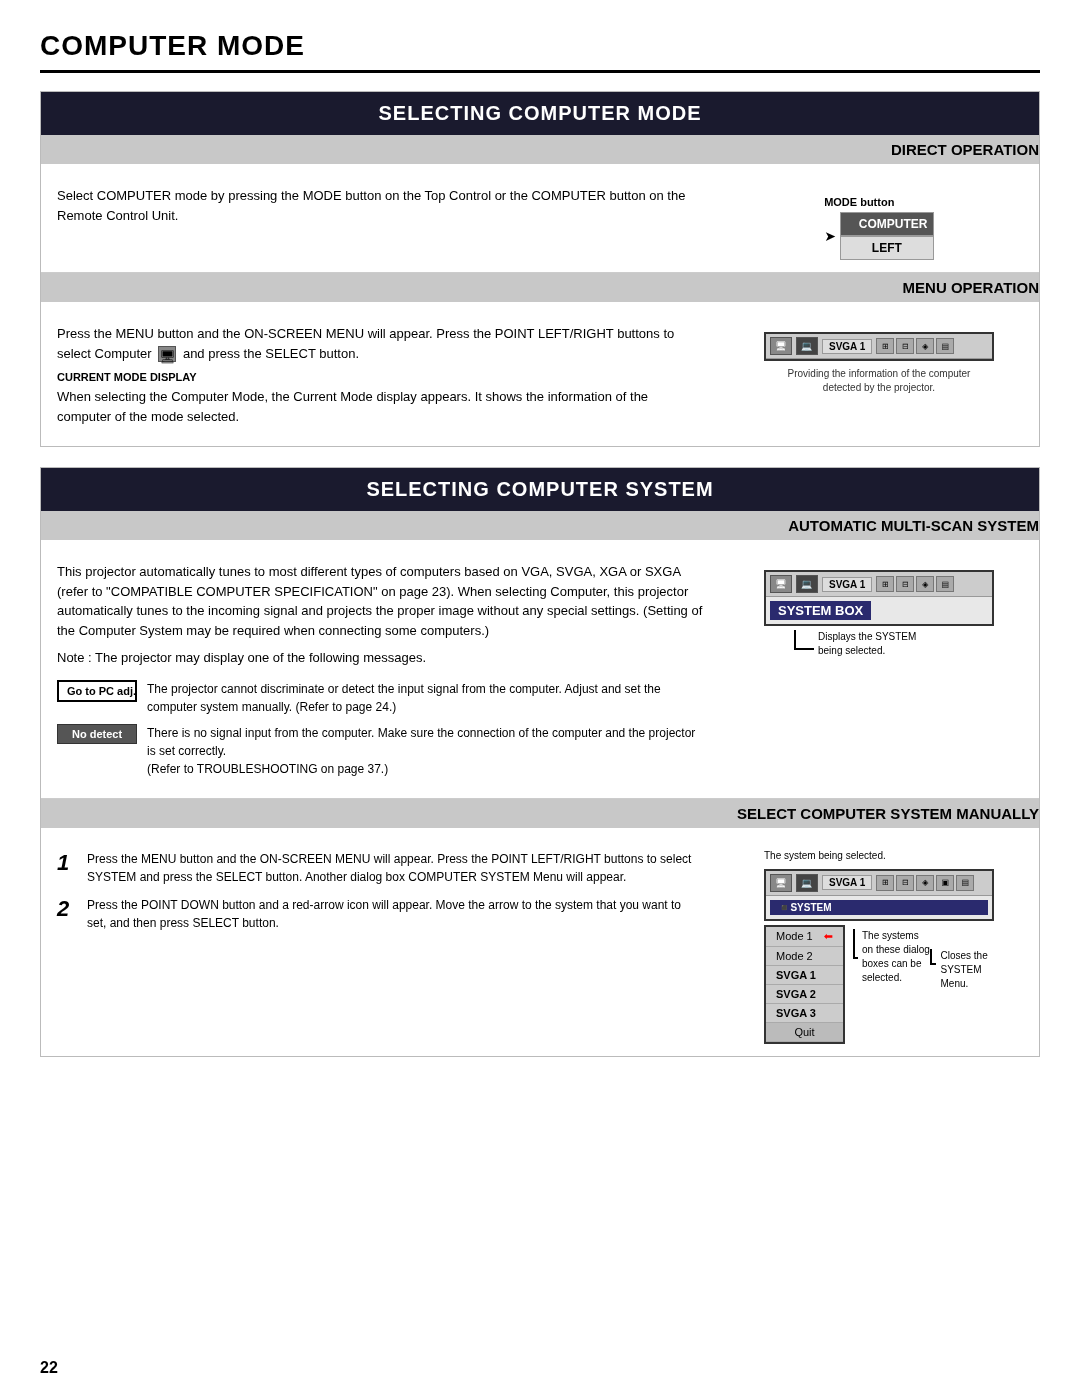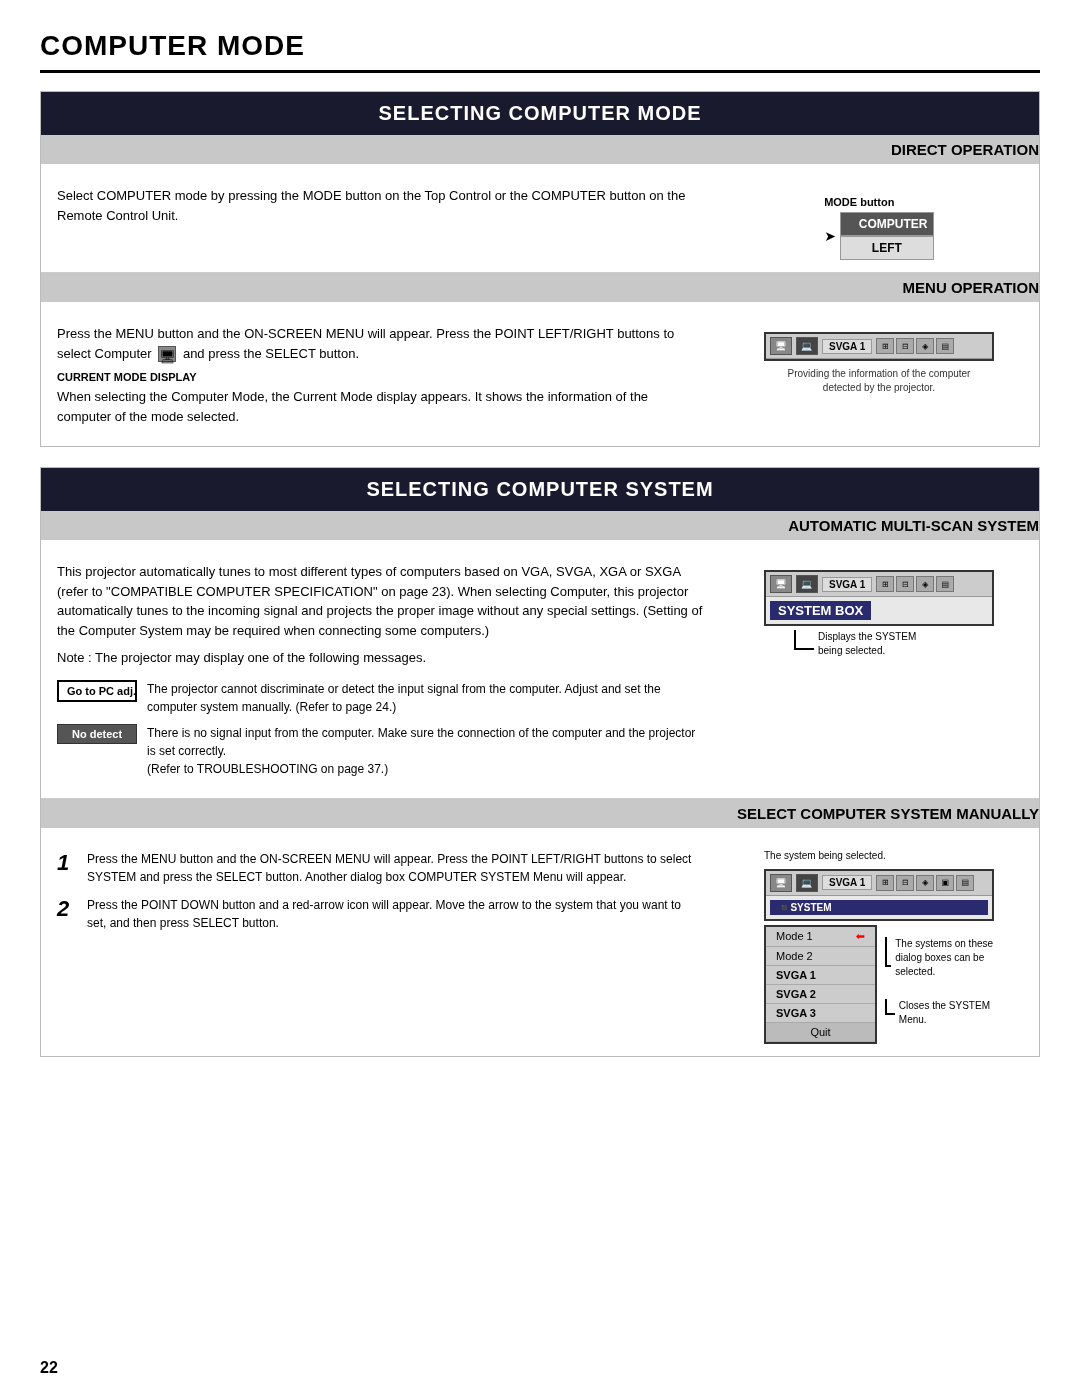--- a/index.html
+++ b/index.html
@@ -536,21 +536,21 @@
             <div class="sys-select-item arrow">
               <span>Mode 1</span> 
                 <span style="color:red;">⬅</span>
             </div>
             <div class="sys-select-item">Mode 2</div>
             <div class="sys-select-item bold">SVGA 1</div>
             <div class="sys-select-item bold">SVGA 2</div>
             <div class="sys-select-item bold">SVGA 3</div>
             <div class="sys-select-item quit">Quit</div>
           </div>
-          <div style="display:flex; flex-direction:column; gap:0; margin-top:12px;">
+          <div style="display:flex; flex-direction:row; gap:0; margin-top:4px;">
             <div style="display:flex; align-items:flex-start; gap:4px;">
               <div style="border-left:2px solid #000; border-bottom:2px solid #000; width:12px; height:30px; margin-top:0;"></div>
               <div class="select-annotation">The systems on these dialog boxes can be selected.</div>
             </div>
             <div style="display:flex; align-items:flex-start; gap:4px; margin-top:20px;">
               <div style="border-left:2px solid #000; border-bottom:2px solid #000; width:12px; height:16px;"></div>
               <div class="select-annotation">Closes the SYSTEM Menu.</div>
             </div>
           </div>
         </div>

